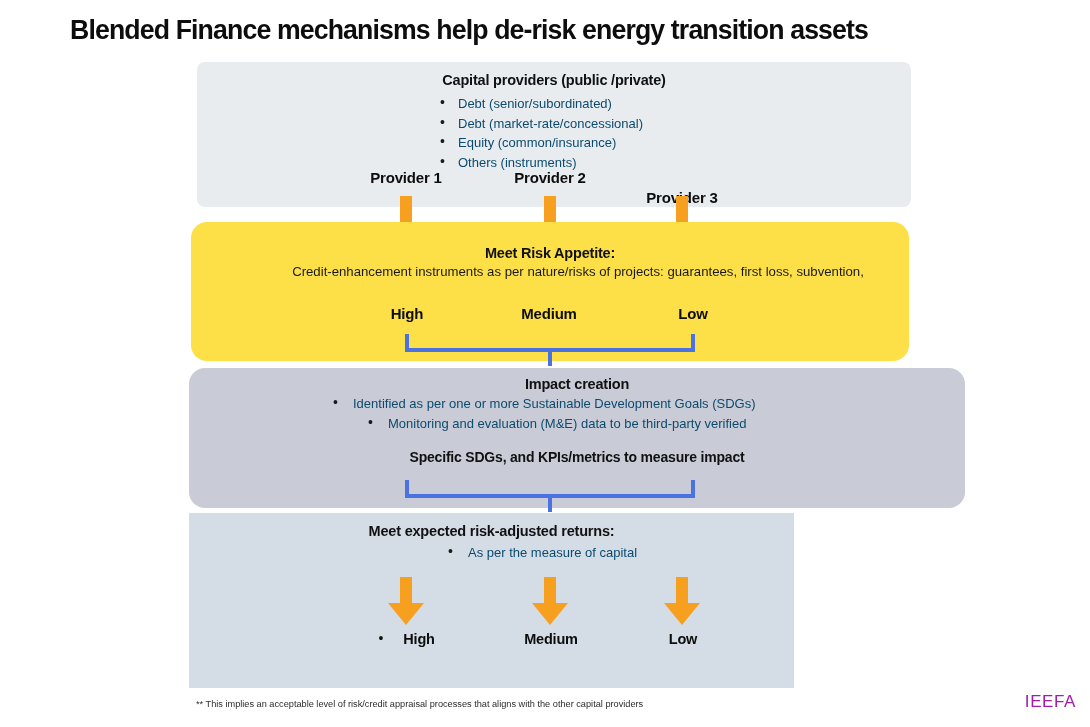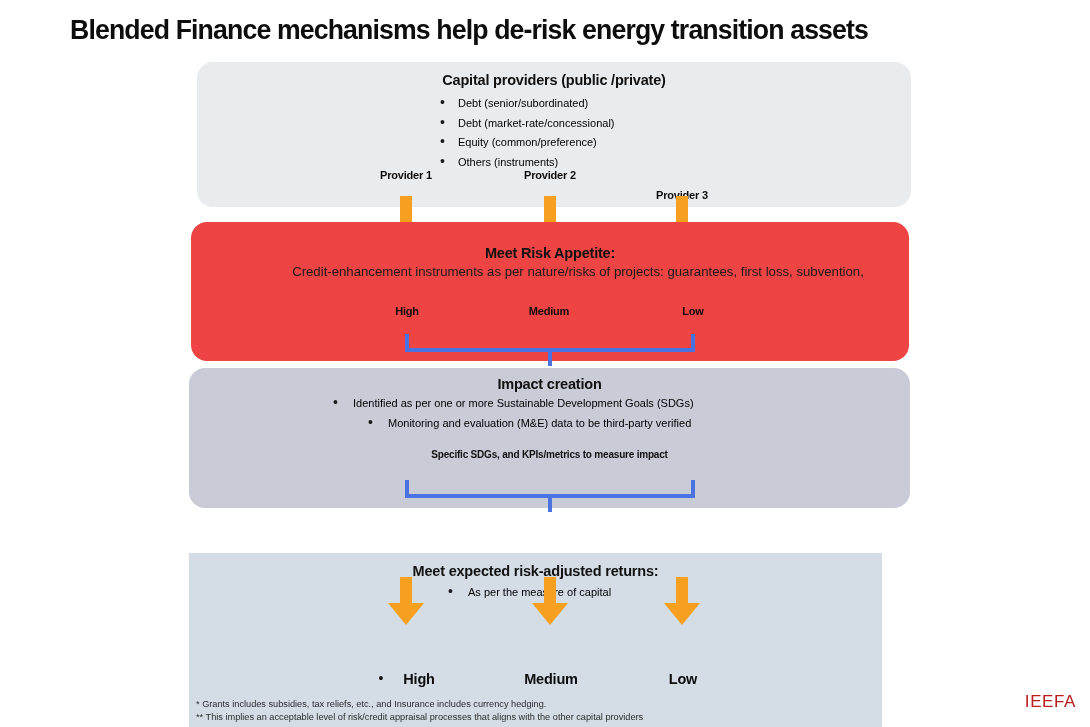--- a/index.html
+++ b/index.html
@@ -34,37 +34,36 @@
 
   
   .panel {
     position: absolute;
     border-radius: 14px;
     box-sizing: border-box;
   }
   #panel-capital-providers {
     left: 197px; top: 62px; width: 714px; height: 145px;
     background: #e8ecef;
-    border-radius: 16px;
+    border-radius: 8px;
   }
   #panel-risk-appetite {
     left: 191px; top: 222px; width: 718px; height: 139px;
-    background: #ef4444;
+    background: #fde047;
     border-radius: 16px;
   }
   #panel-impact-creation {
-    left: 189px; top: 368px; width: 721px; height: 140px;
+    left: 189px; top: 368px; width: 776px; height: 140px;
     background: #c9ccd6;
     border-radius: 16px;
   }
   #panel-returns {
-    left: 189px; top: 513px; width: 693px; height: 175px;
+    left: 189px; top: 513px; width: 605px; height: 175px;
     background: #d4dde5;
     border-radius: 0;
-    margin-top: 40px;
   }
 
   .panel-heading {
     text-align: center;
     font-weight: bold;
     font-size: 14.5px;
     color: #111111;
     letter-spacing: -0.2px;
   }
   .panel-subtitle {
@@ -73,23 +72,23 @@
     color: #1a1a1a;
     line-height: 1.35;
   }
 
   ul.bullets {
     list-style: none;
     margin: 0;
     padding: 0;
   }
   ul.bullets li {
-    font-size: 11px;
+    font-size: 13px;
     line-height: 19.5px;
-    color: #000000;
+    color: #0c4a6e;
     position: relative;
     padding-left: 22px;
   }
   ul.bullets li::before {
     content: "•";
     position: absolute;
     left: 4px;
     top: -1px;
     font-size: 14px;
     color: #1a1a1a;
@@ -98,21 +97,21 @@
   
   .col-row {
     position: absolute;
     left: 0;
     width: 100%;
     height: 22px;
   }
   .col-label {
     position: absolute;
     font-weight: bold;
-    font-size: 11px;
+    font-size: 15px;
     color: #0d0d0d;
     white-space: nowrap;
     transform: translateX(-50%);
     letter-spacing: -0.2px;
   }
   .col-label.small {
     font-size: 14.5px;
   }
   .inline-bullet {
     position: absolute;
@@ -147,36 +146,36 @@
     color: #2b2b2b;
   }
   #footnotes div { white-space: nowrap; }
 
   
   #ieefa-logo {
     position: absolute;
     right: 14px;
     top: 692px;
     font-size: 17px;
-    color: #b91c1c;
+    color: #a21caf;
     letter-spacing: 0.6px;
     font-family: "Liberation Sans", sans-serif;
   }
 </style>
 </head>
 <body>
 
 <div id="page-title">Blended Finance mechanisms help de-risk energy transition assets</div>
 
 <div class="panel" id="panel-capital-providers">
   <div class="panel-heading" style="position:absolute;left:0;top:10px;width:100%;">Capital providers (public /private)</div>
   <ul class="bullets" style="position:absolute;left:239px;top:32px;width:400px;">
     <li>Debt (senior/subordinated)</li>
     <li>Debt (market-rate/concessional)</li>
-    <li>Equity (common/preference)</li>
+    <li>Equity (common/insurance)</li>
     <li>Others (instruments)</li>
   </ul>
   <div class="col-row" style="top:107px;">
     <span class="col-label" style="left:209px;">Provider 1</span>
     <span class="col-label" style="left:353px;">Provider 2</span>
     <span class="col-label" style="left:485px;margin-top:20px;">Provider 3</span>
   </div>
 </div>
 
 <div class="arrow" style="left:406px;top:196px;">
@@ -213,21 +212,21 @@
 </div>
 
 <div class="panel" id="panel-impact-creation">
   <div class="panel-heading" style="position:absolute;left:0;top:8px;width:100%;">Impact creation</div>
   <ul class="bullets" style="position:absolute;left:140px;top:26px;width:620px;">
     <li style="padding-left:24px;">Identified as per one or more Sustainable Development Goals (SDGs)</li>
   </ul>
   <ul class="bullets" style="position:absolute;left:175px;top:46px;width:560px;">
     <li style="padding-left:24px;">Monitoring and evaluation (M&amp;E) data to be third-party verified</li>
   </ul>
-  <div class="panel-heading" style="position:absolute;left:0;top:81px;width:100%;font-size:10px;">Specific SDGs, and KPIs/metrics to measure impact</div>
+  <div class="panel-heading" style="position:absolute;left:0;top:81px;width:100%;font-size:14px;">Specific SDGs, and KPIs/metrics to measure impact</div>
 </div>
 
 <div class="bracket" style="left:550px;top:478px;">
   <svg width="294" height="36" viewBox="0 0 294 36">
     <path d="M4 2 L4 18 L290 18 L290 2" stroke="#4a72e0" stroke-width="4" fill="none" stroke-linecap="butt"></path>
     <path d="M147 18 L147 34" stroke="#4a72e0" stroke-width="4" fill="none"></path>
   </svg>
 </div>
 
 <div class="panel" id="panel-returns">
@@ -253,17 +252,16 @@
       <polygon points="14,0 26,0 26,26 38,26 20,48 2,26 14,26" fill="#F79F1F"></polygon>
     </svg>
 </div>
 <div class="arrow" style="left:682px;top:577px;">
   <svg viewBox="0 0 40 48" preserveAspectRatio="none">
       <polygon points="14,0 26,0 26,26 38,26 20,48 2,26 14,26" fill="#F79F1F"></polygon>
     </svg>
 </div>
 
 <div id="footnotes">
-  <div>* Grants includes subsidies, tax reliefs, etc., and Insurance includes currency hedging.</div>
   <div>** This implies an acceptable level of risk/credit appraisal processes that aligns with the other capital providers</div>
 </div>
 
 <div id="ieefa-logo">IEEFA</div>
 
 </body></html>

